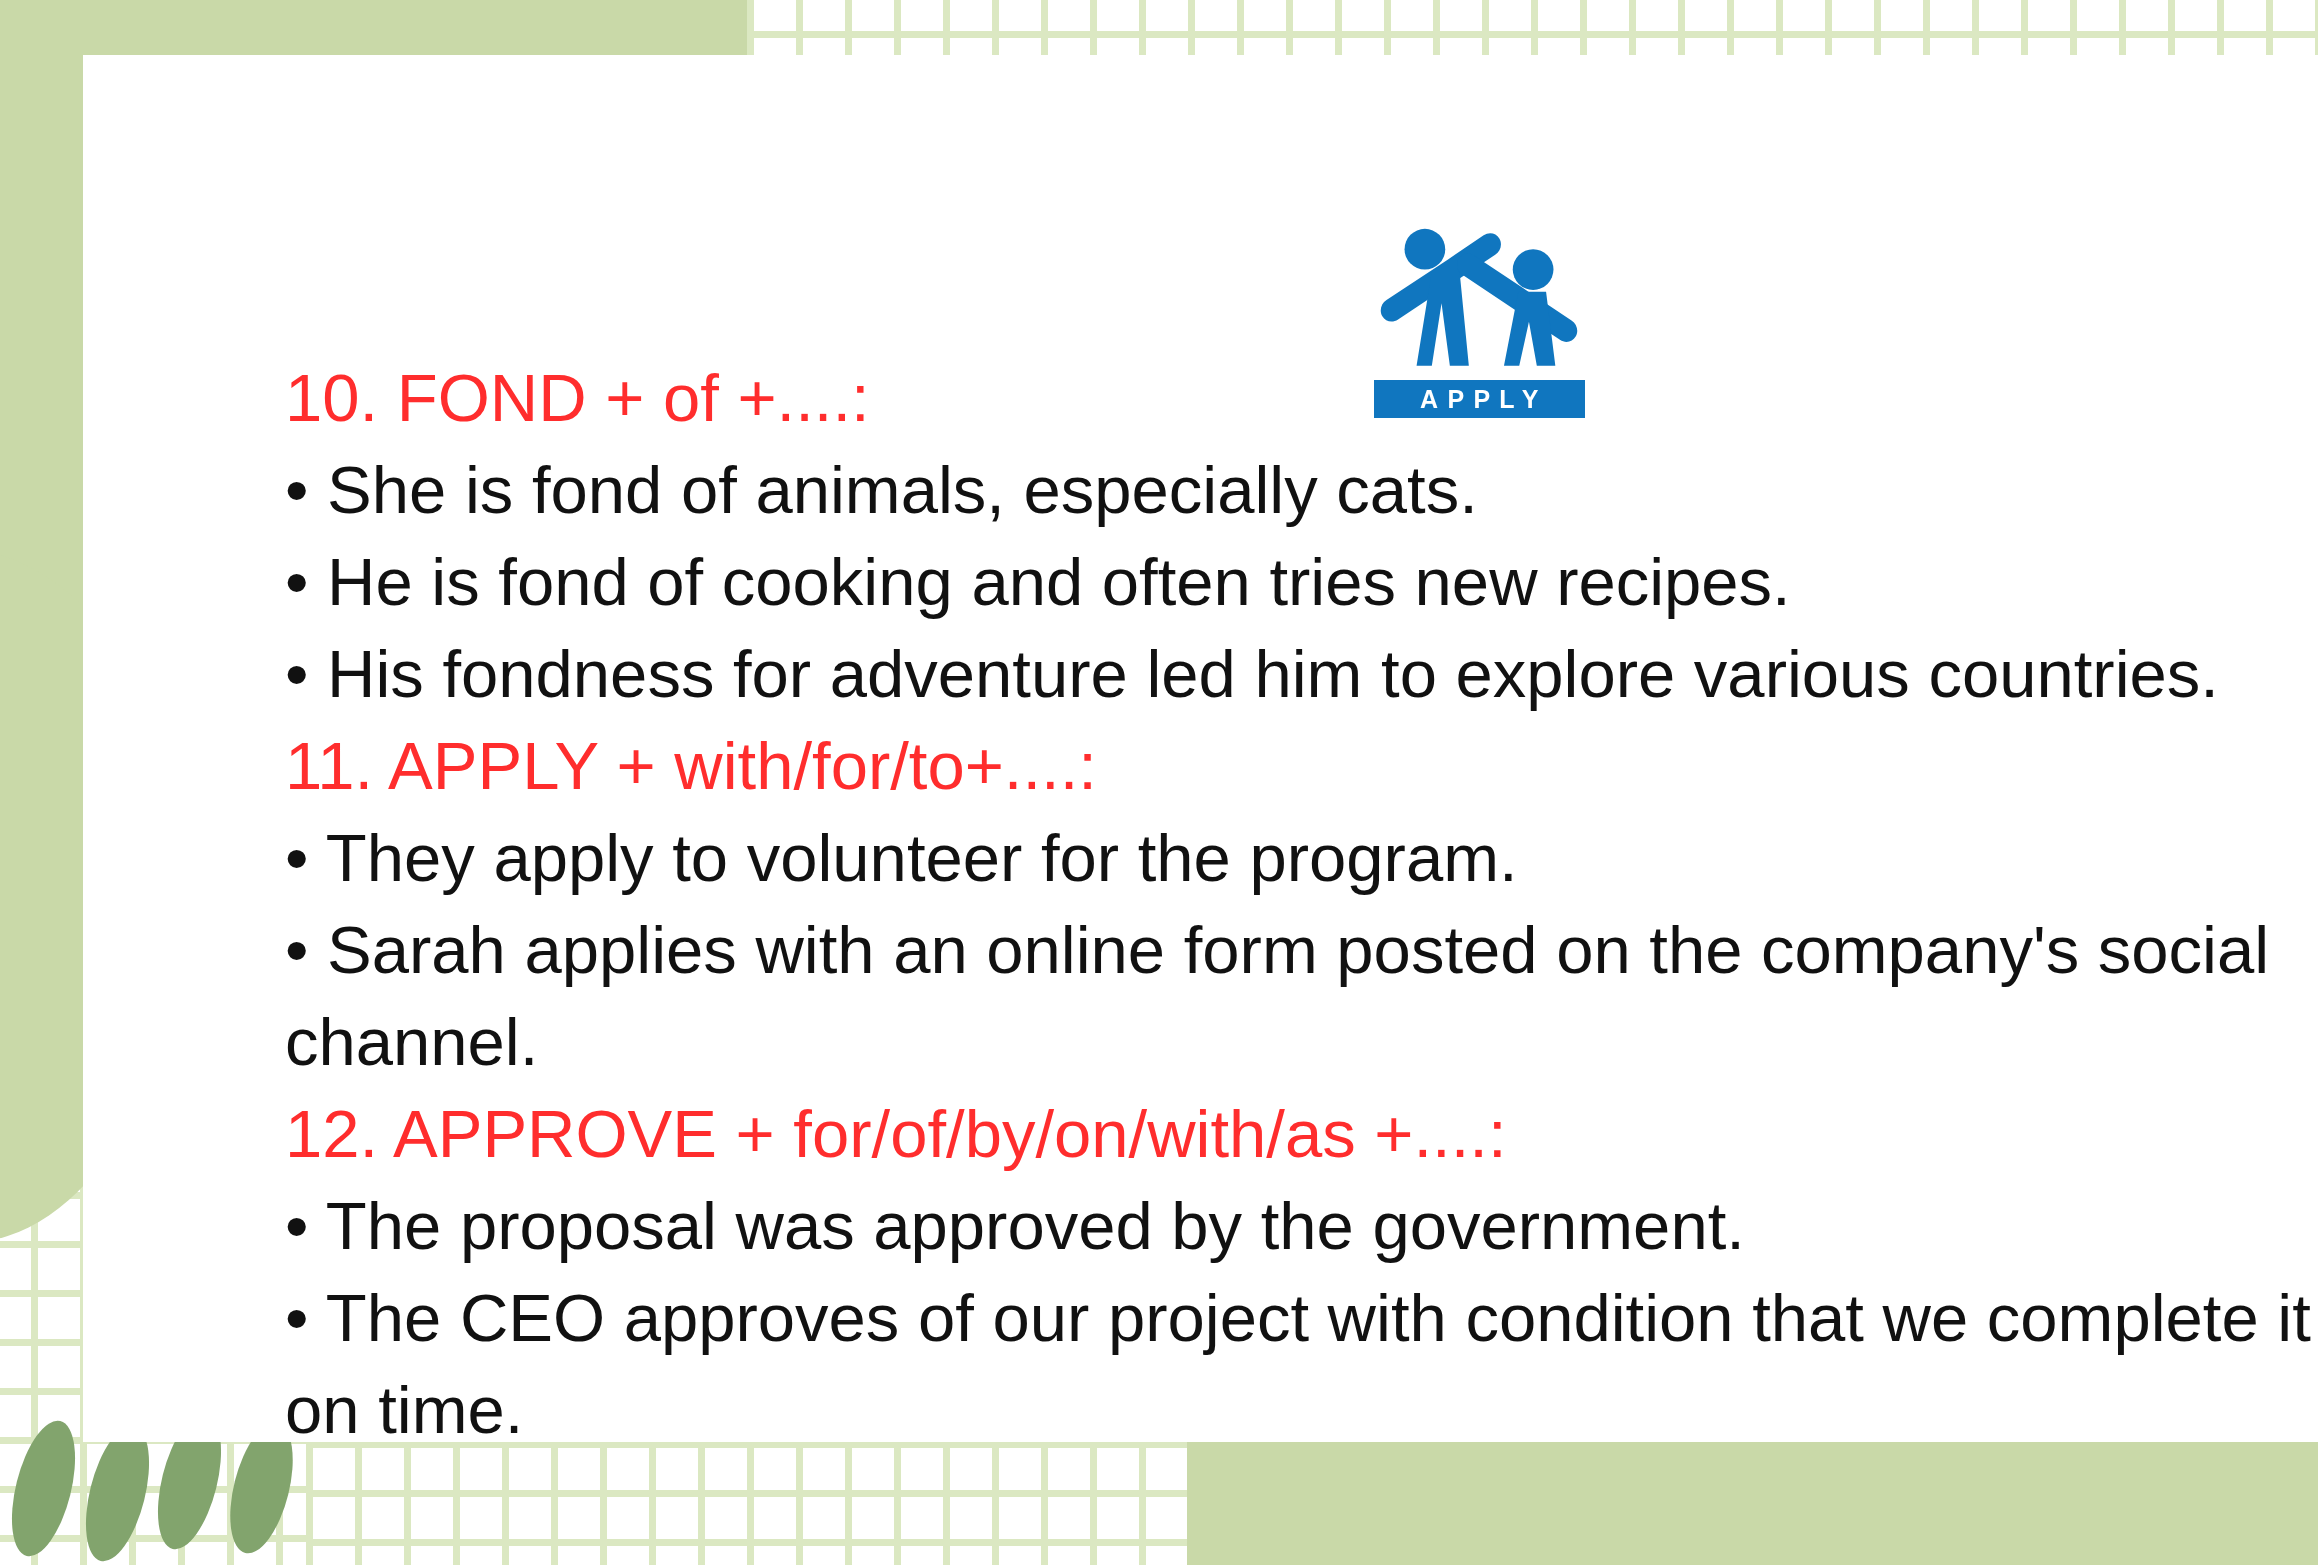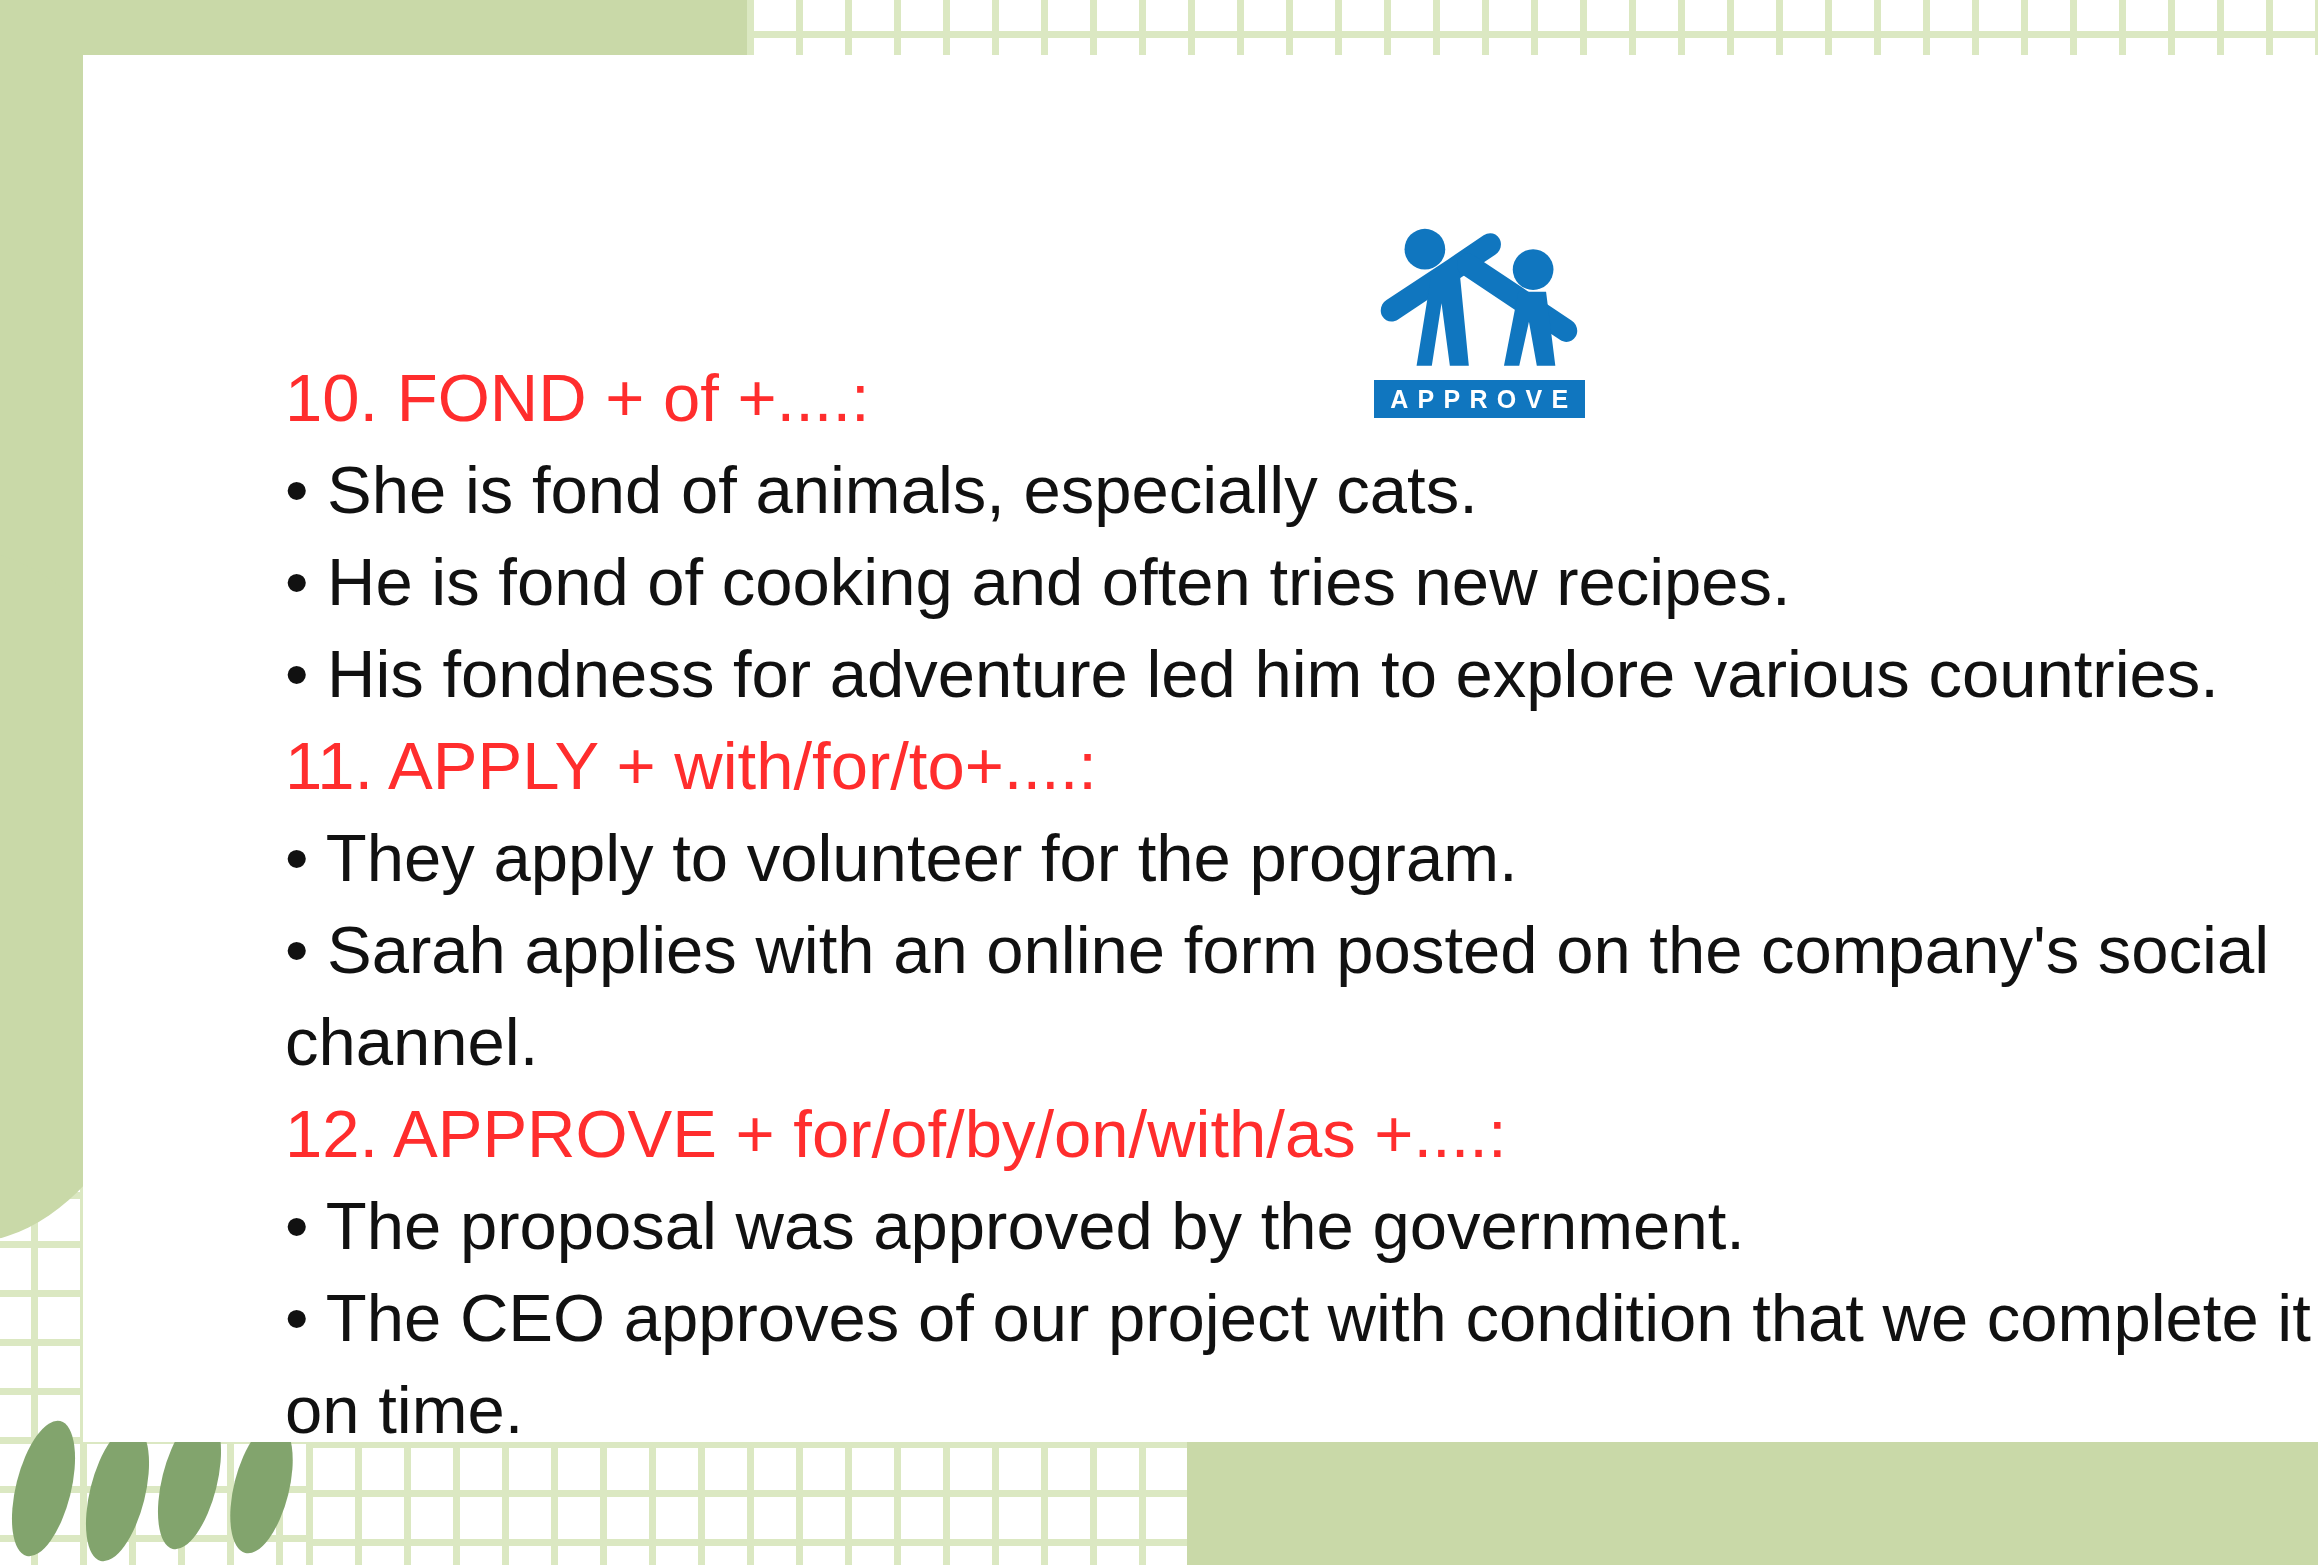--- a/index.html
+++ b/index.html
@@ -95,19 +95,19 @@
     <svg id="logo-mark" viewBox="0 0 470 320">
       <g fill="#1076bf">
         <circle cx="118" cy="48" r="44"></circle>
         <path d="M168 70 L245 18 C257 10 272 13 279 25 C286 37 282 52 270 60 L60 200 C48 208 33 205 26 193 C19 181 23 166 35 158 Z"></path>
         <path d="M133 96 L193 96 L213 300 L172 300 L154 165 L133 300 L100 300 Z"></path>
         <circle cx="352" cy="92" r="44"></circle>
         <path d="M300 112 L225 62 C213 54 198 57 191 69 C184 81 188 96 200 104 L410 244 C422 252 437 249 444 237 C451 225 447 210 435 202 Z"></path>
         <path d="M320 140 L380 140 L400 300 L360 300 L343 205 L322 300 L289 300 Z"></path>
       </g>
     </svg>
-    <div id="logo-wordmark" style="background: rgb(16, 118, 191);">APPROVE</div>
+    <div id="logo-wordmark" style="background: rgb(16, 118, 191);">APPLY</div>
   </div>
 
   <div id="body-text" style="color: rgb(17, 17, 17);"><span class="ln hl" style="color: rgb(255, 45, 45);">10. FOND + of +....:</span><span class="ln">• She is fond of animals, especially cats.</span><span class="ln">• He is fond of cooking and often tries new recipes.</span><span class="ln">• His fondness for adventure led him to explore various countries.</span><span class="ln hl" style="color: rgb(255, 45, 45);">11. APPLY + with/for/to+....:</span><span class="ln">• They apply to volunteer for the program.</span><span class="ln">• Sarah applies with an online form posted on the company's social</span><span class="ln">channel.</span><span class="ln hl" style="color: rgb(255, 45, 45);">12. APPROVE + for/of/by/on/with/as +....:</span><span class="ln">• The proposal was approved by the government.</span><span class="ln">• The CEO approves of our project with condition that we complete it</span><span class="ln">on time.</span></div>
 
 </div>
 
 
 </body></html>

